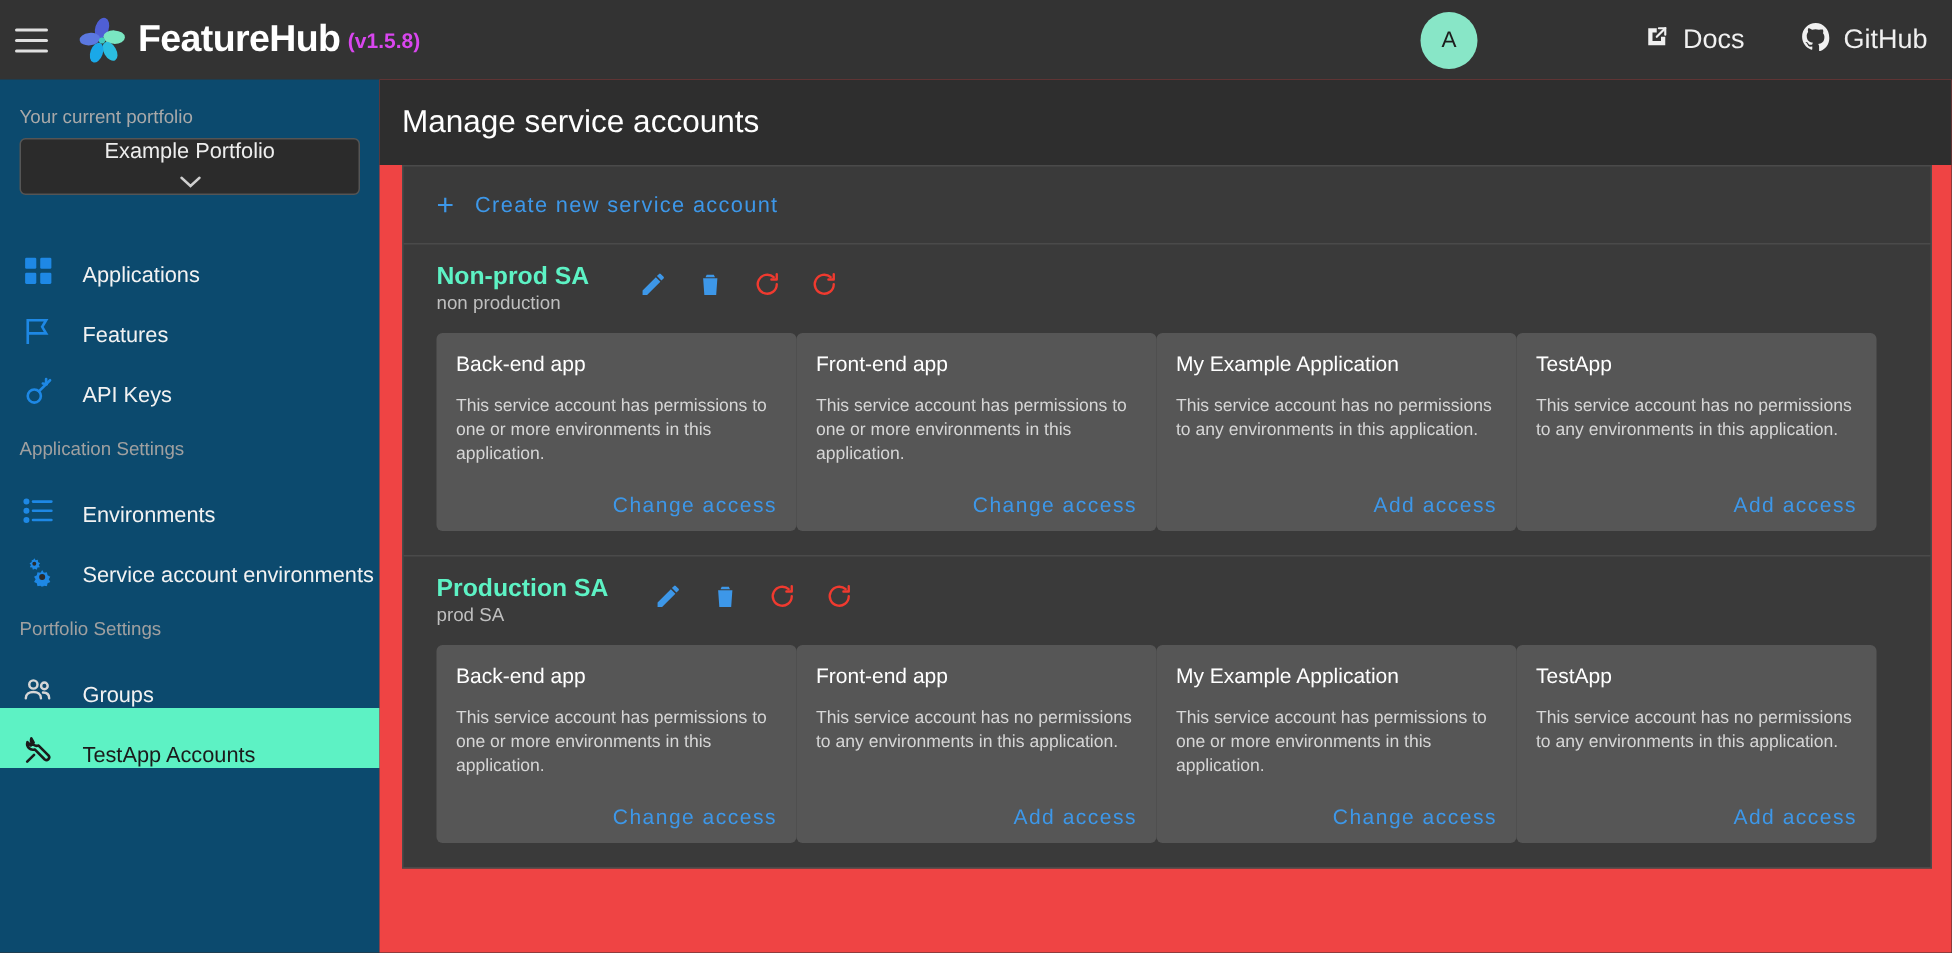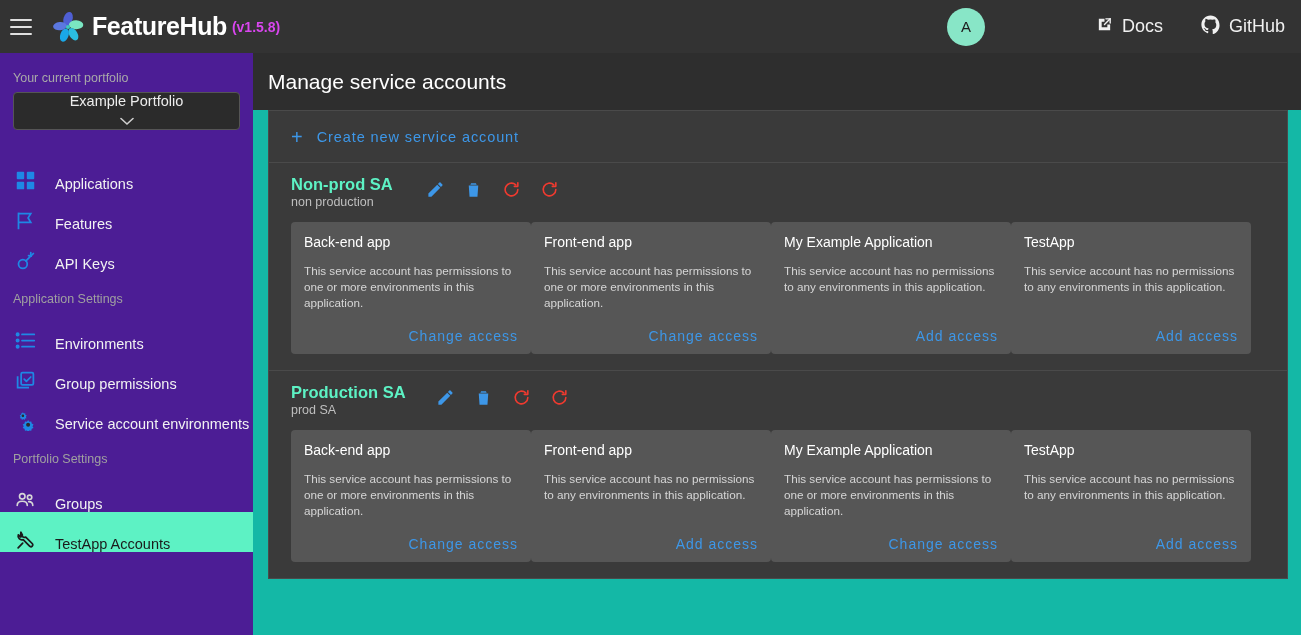--- a/index.html
+++ b/index.html
@@ -47,21 +47,21 @@
   .top-link {
     display: flex; align-items: center; gap: 9px;
     color: #f0f0f0; font-size: 18px; cursor: pointer;
     margin-left: 38px;
   }
 
   
   .sidebar {
     position: absolute; top: 53px; left: 0;
     width: 253px; height: 582px;
-    background: #4c1d95;
+    background: #0c4a6e;
     padding-top: 18px;
   }
   .side-label {
     font-size: 12.5px; color: #a9a9a9;
     padding-left: 13px; margin-bottom: 7px;
   }
   .portfolio-select {
     margin: 4px 13px 0 13px;
     height: 38px; border: 1px solid #555; border-radius: 4px;
     background: #2b2b2b;
@@ -80,21 +80,21 @@
   .nav-item.active { background: #5df2c4; color: #1b1b1b; }
   .nav-section {
     font-size: 12.5px; color: #a0a0a0;
     padding-left: 13px; margin-top: 20px; margin-bottom: 6px;
   }
 
   
   .main {
     position: absolute; top: 53px; left: 253px;
     width: 1048px; height: 582px;
-    background: #14b8a6;
+    background: #ef4444;
     padding: 0;
   }
   .page-head {
     height: 57px; display: flex; align-items: center;
     padding-left: 15px; background: #2e2e2e;
   }
   .page-title { font-size: 21px; color: #ffffff; font-weight: normal; }
 
   .panel {
     margin: 0 13px 0 15px;
@@ -237,30 +237,20 @@
       <svg width="21" height="21" viewBox="0 0 24 24" fill="none" stroke="#1e88e5" stroke-width="2">
           <path d="M8 5h14M8 12h14M8 19h14" stroke-linecap="round"></path>
           <circle cx="3" cy="5" r="1.3" fill="#1e88e5"></circle>
           <circle cx="3" cy="12" r="1.3" fill="#1e88e5"></circle>
           <circle cx="3" cy="19" r="1.3" fill="#1e88e5"></circle>
         </svg>
     </span>
     <span>Environments</span>
   </div>
 
-  <div class="nav-item">
-    <span class="ico">
-      <svg width="21" height="21" viewBox="0 0 24 24" fill="none" stroke="#1e88e5" stroke-width="2">
-          <rect x="7" y="3" width="14" height="14" rx="1.5"></rect>
-          <path d="M3 7v13h13"></path>
-          <path d="M10.5 10.5 13 13l5-5" stroke-linecap="round" stroke-linejoin="round"></path>
-        </svg>
-    </span>
-    <span>Group permissions</span>
-  </div>
 
   <div class="nav-item">
     <span class="ico">
       <svg width="21" height="21" viewBox="0 0 24 24" fill="#1e88e5">
           <path d="M9 2.5 10 4l1.7-.4.1 1.8 1.6.8-1 1.5.8 1.6-1.8.3-.5 1.7-1.5-.9-1.5.9-.5-1.7-1.8-.3.8-1.6-1-1.5 1.6-.8.1-1.8L8 4z"></path>
           <circle cx="9" cy="6.7" r="1.5" fill="#2b2b2b"></circle>
           <path d="M15 11.5l1.3 2 2.3-.3.5 2.3 2.1 1-1.2 2 1.2 2-2.1 1-.5 2.3-2.3-.3-1.3 2-1.3-2-2.3.3-.5-2.3-2.1-1 1.2-2-1.2-2 2.1-1 .5-2.3 2.3.3z"></path>
           <circle cx="15" cy="16.8" r="2.3" fill="#2b2b2b"></circle>
         </svg>
     </span>

